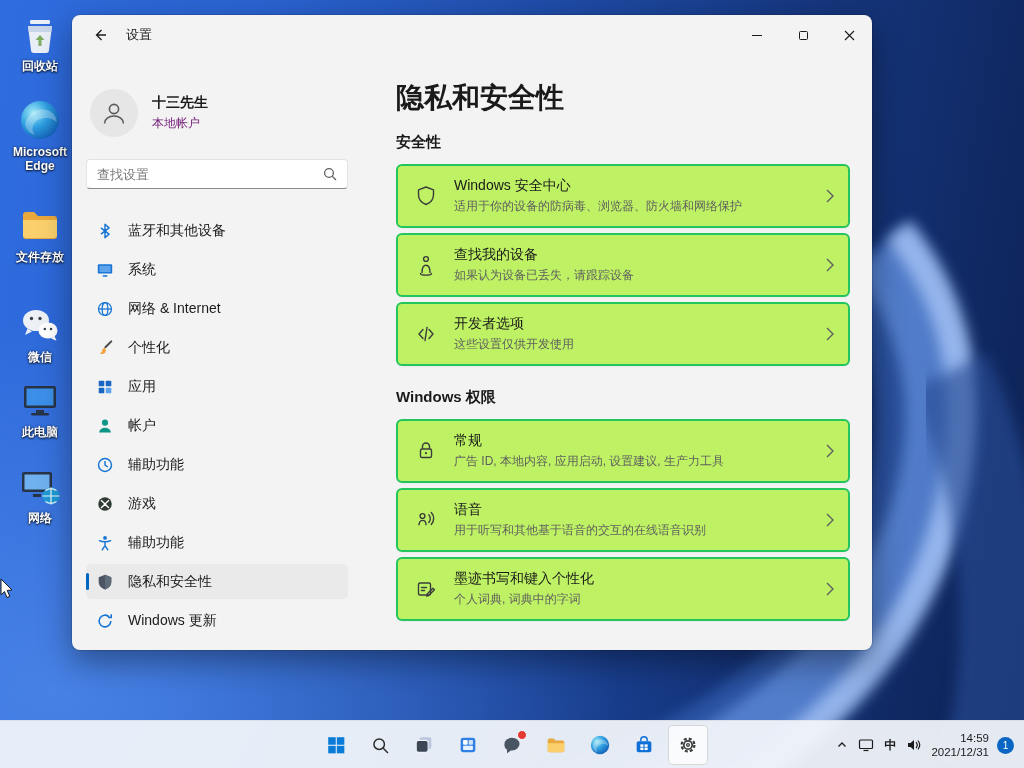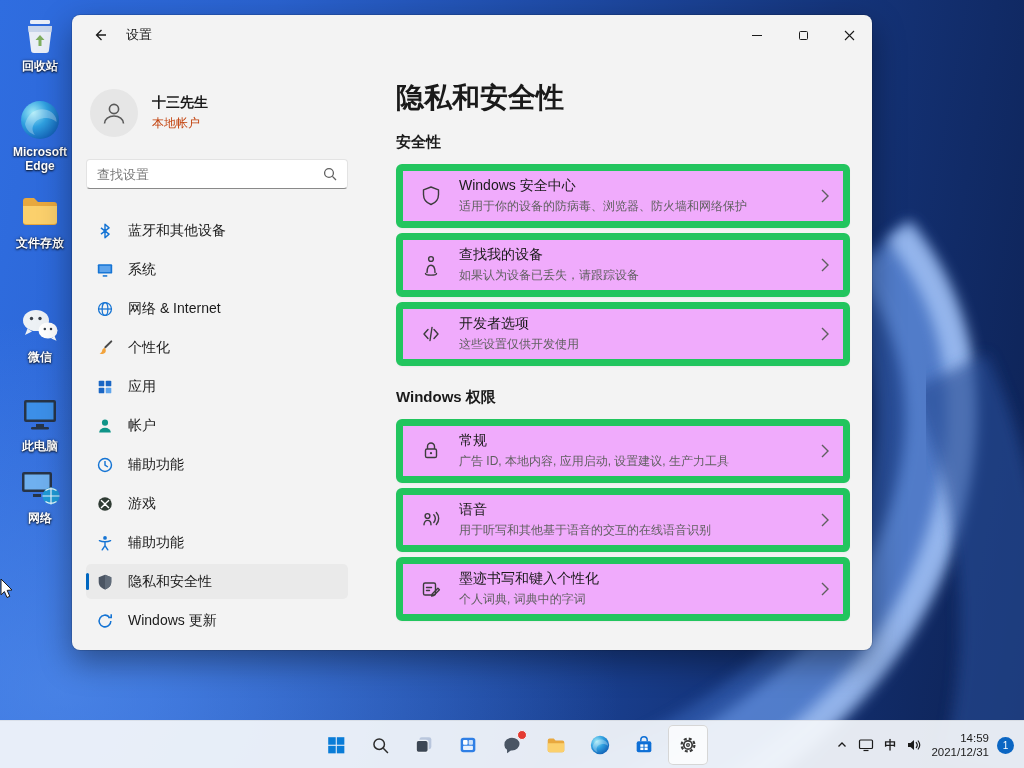--- a/index.html
+++ b/index.html
@@ -36,21 +36,21 @@
   .glyph-max { width:9px; height:9px; border:1px solid #1b1b1b; border-radius:1.5px; }
 
   .win-body { flex:1; display:flex; min-height:0; }
 
   
   .sidebar { width:290px; flex:0 0 290px; padding:34px 14px 0 14px; }
   .user-row { display:flex; align-items:center; margin-left:4px; }
   .avatar { width:48px; height:48px; border-radius:50%; background:#e6e6e6; display:flex; align-items:center; justify-content:center; flex:0 0 48px; }
   .user-meta { margin-left:14px; }
   .user-name { font-size:14px; font-weight:bold; color:#1b1b1b; }
-  .user-type { font-size:12px; color:#c2410c; margin-top:3px; }
+  .user-type { font-size:12px; color:#701a75; margin-top:3px; }
 
   .searchbox { position:relative; margin-top:22px; height:30px; background:#fff; border:1px solid #e3e3e3;
     border-bottom:1px solid #898989; border-radius:4px; display:flex; align-items:center; }
   .searchbox input { border:0; outline:0; background:transparent; flex:1; font-size:13px; padding:0 8px 0 10px;
     font-family:"Liberation Sans","DejaVu Sans",sans-serif; color:#1b1b1b; }
   .searchbox input::placeholder { color:#7a7a7a; }
   .search-ic { margin-right:10px; display:flex; }
 
   .nav { margin-top:24px; }
   .nav-item { position:relative; height:35px; margin-bottom:4px; display:flex; align-items:center; gap:14px;
@@ -58,21 +58,21 @@
   .nav-item.selected { background:#eaeaea; }
   .nav-item .accent { position:absolute; left:0; top:9px; width:3px; height:17px; border-radius:2px; background:#0067c0; }
   .nav-ic { width:18px; height:18px; display:flex; flex:0 0 18px; }
 
   
   .main { flex:1; padding:0 22px 0 34px; min-width:0; }
   .page-title { margin-top:26px; font-size:28px; font-weight:600; color:#1a1a1a; line-height:34px; }
   .section-h { margin-top:18px; font-size:15px; font-weight:600; color:#1a1a1a; }
   .section-h.second { margin-top:22px; }
   .cards { margin-top:12px; }
-  .card { display:flex; align-items:center; height:64px; background:#f0abfc; border:7px solid #22c55e;
+  .card { display:flex; align-items:center; height:64px; background:#bef264; border:2px solid #22c55e;
     border-radius:6px; margin-bottom:5px; padding:0 14px 0 16px; box-shadow:0 1px 2px rgba(0,0,0,.04); cursor:pointer;justify-content:center; }
   .card-ic { width:24px; height:24px; flex:0 0 24px; margin-right:16px; display:flex; }
   .card-txt { display:flex; flex-direction:column; gap:3px; min-width:0; }
   .card-title { font-size:14px; color:#1a1a1a; }
   .card-sub { font-size:12px; color:#5f5f5f; white-space:nowrap; overflow:hidden; text-overflow:ellipsis; }
   .card-chev { margin-left:auto; display:flex; }
 
   
   .taskbar { position:absolute; left:0; bottom:0; width:1024px; height:48px;
     background:rgba(242,245,250,.94); border-top:1px solid rgba(0,0,0,.06); }
@@ -129,21 +129,21 @@
                 <stop offset="100%" stop-color="#0d55ae"></stop>
           </radialGradient>
             </defs>
           <circle cx="22" cy="22" r="19" fill="url(#edgeG)"></circle>
           <path d="M7 26 C10 14 20 9 29 12 C36 14.5 39 20 38.5 24 C32 18 20 19 16 26 C13.5 30 14.5 34 17 37 C11.5 35.5 7.8 31 7 26 Z" fill="#ffffff" opacity="0.28"></path>
         </svg>
       </div>
       <div class="lbl">Microsoft Edge</div>
     </div>
 
-    <div class="dicon" style="top:189px">
+    <div class="dicon" style="top:203px">
       <div class="ic">
         <svg viewBox="0 0 44 44" width="44" height="44">
           <path d="M5 12 a3 3 0 0 1 3 -3 h8 l4 4 h16 a3 3 0 0 1 3 3 v17 a3 3 0 0 1 -3 3 H8 a3 3 0 0 1 -3 -3 Z" fill="#e8a83e"></path>
           <path d="M5 17 h34 v15 a3 3 0 0 1 -3 3 H8 a3 3 0 0 1 -3 -3 Z" fill="#fbd06c"></path>
         </svg>
       </div>
       <div class="lbl">文件存放</div>
     </div>
 
     <div class="dicon" style="top:303px">
@@ -155,21 +155,21 @@
           <circle cx="22" cy="15.5" r="1.7" fill="#39414b"></circle>
           <ellipse cx="30" cy="27.5" rx="9.5" ry="8" fill="#ffffff"></ellipse>
           <path d="M36.5 33 l2 4.8 -5.3 -2.4 Z" fill="#ffffff"></path>
           <circle cx="26.8" cy="26" r="1.25" fill="#39414b"></circle>
           <circle cx="33" cy="26" r="1.25" fill="#39414b"></circle>
         </svg>
       </div>
       <div class="lbl">微信</div>
     </div>
 
-    <div class="dicon" style="top:392px">
+    <div class="dicon" style="top:378px">
       <div class="ic">
         <svg viewBox="0 0 44 44" width="44" height="44">
           <rect x="6" y="8" width="32" height="22" rx="2" fill="#273447"></rect>
           <rect x="8.5" y="10.5" width="27" height="17" fill="#3c8fe8"></rect>
           <rect x="18" y="32" width="8" height="3" fill="#273447"></rect>
           <rect x="13" y="35" width="18" height="2.6" rx="1.3" fill="#273447"></rect>
         </svg>
       </div>
       <div class="lbl">此电脑</div>
     </div>

